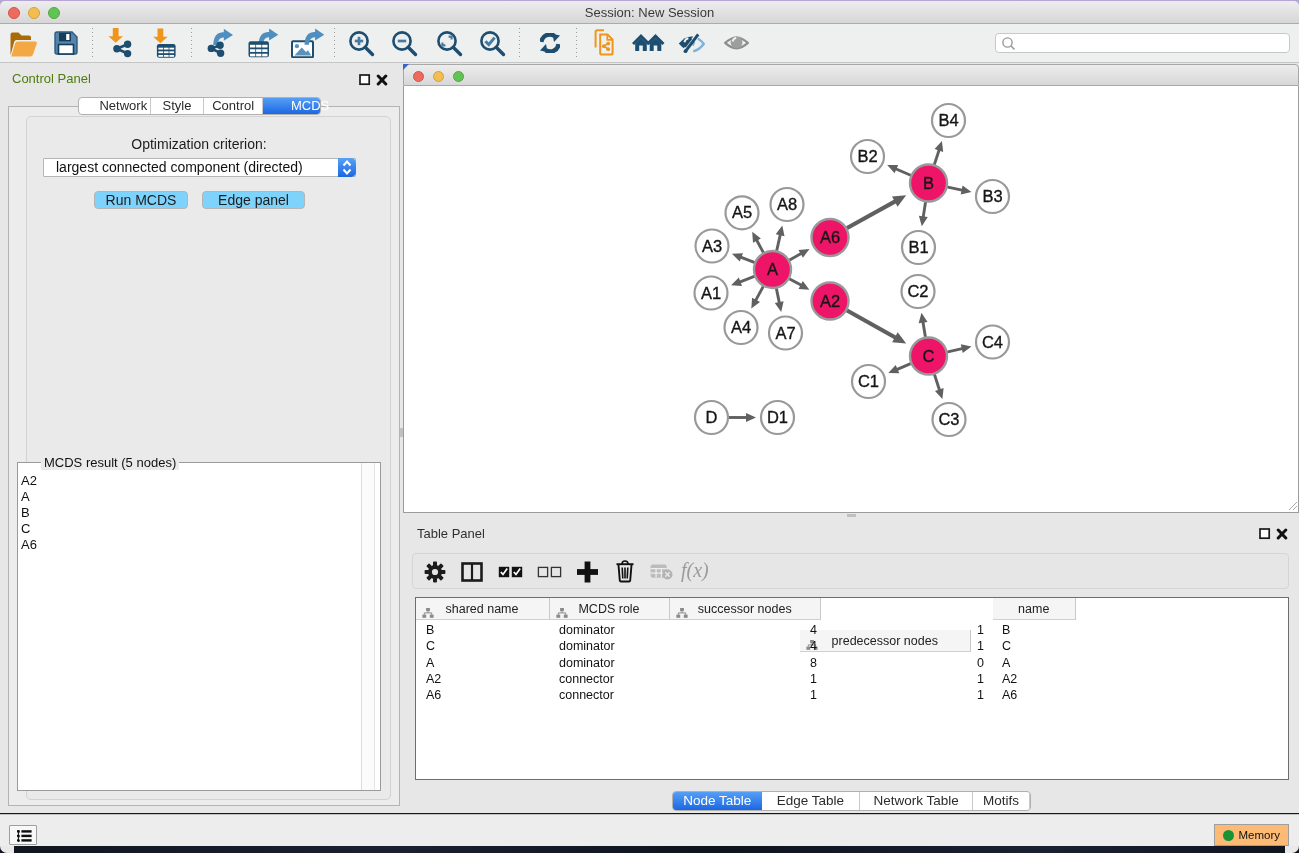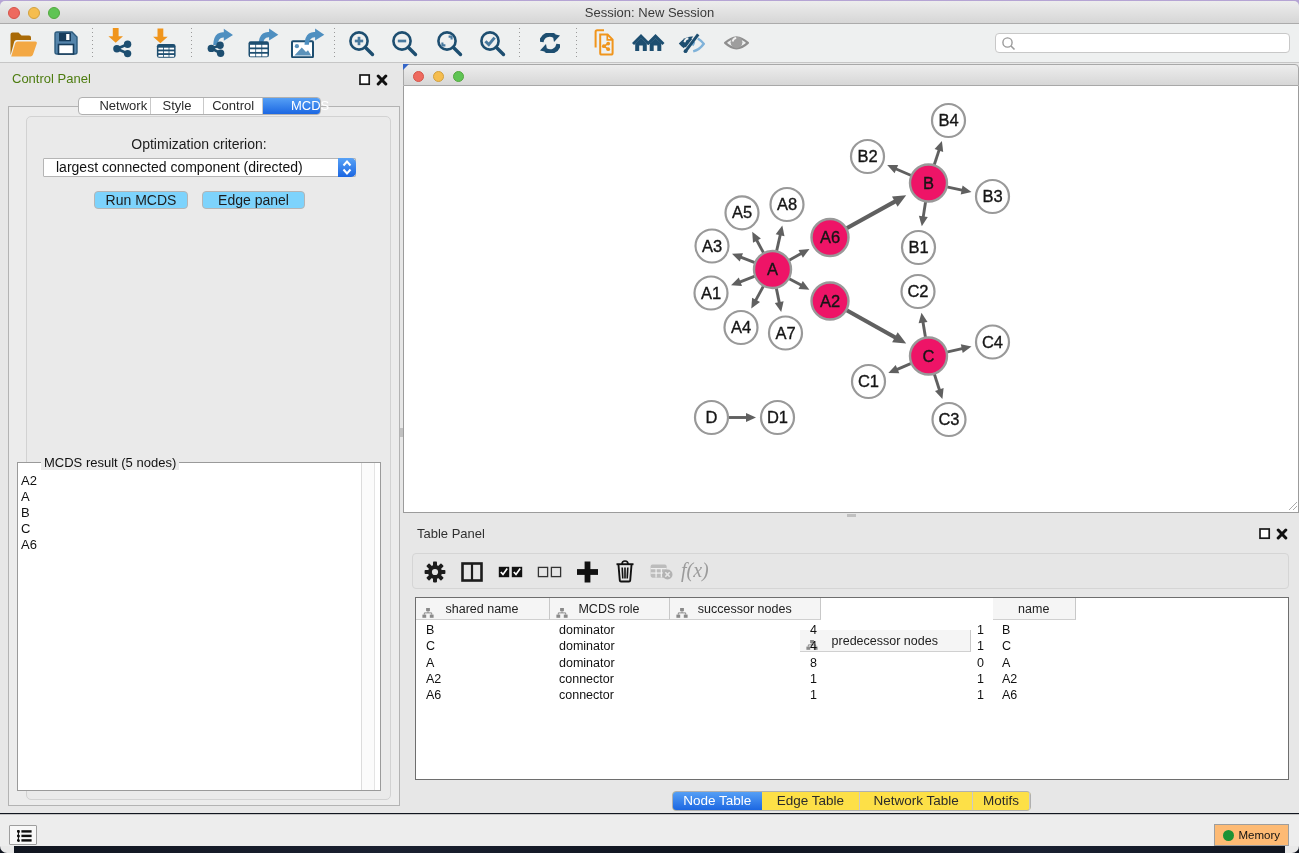--- a/index.html
+++ b/index.html
@@ -73,21 +73,21 @@
   #tp-title { left:417px; top:526px; font-size:13px; color:#303030; }
   #tp-toolbar { left:412px; top:552.5px; width:877px; height:36.5px; background:#e6e6e6;
     border:1px solid #d5d5d5; border-radius:4px; }
   #tp-table { left:414.5px; top:596.5px; width:874px; height:183.5px; background:#fff;
     border:1px solid #6e6e6e; }
   .th { position:absolute; top:0; height:22.5px; background:#f5f5f5;
     border-right:1px solid #c8c8c8; border-bottom:1px solid #d0d0d0;
     font-size:12.5px; color:#222; text-align:center; line-height:22px; }
   .trow { position:absolute; font-size:12.5px; color:#111; }
   
-  #btabs { left:672px; top:791px; width:359px; height:20px; background:#fde047;
+  #btabs { left:672px; top:791px; width:359px; height:20px; background:#ffffff;
     border:1px solid #b0b0b0; border-radius:4px; display:flex; }
   #btabs .seg { font-size:13.5px; color:#2b2b2b; text-align:center; line-height:18px;
     border-right:1px solid #c9c9c9; }
   #btabs .seg.sel { background:linear-gradient(#559ff5,#1c67e2); color:#fff;
     border-right:none; border-radius:3px 0 0 3px; }
   
   #statusbar { left:0; top:814px; width:1299px; height:32px; background:#ededed;
     border-top:1px solid #c4c4c4; }
   #list-btn { position:absolute; left:9px; top:10px; width:28px; height:20px;
     background:#f8f8f8; border:1px solid #9e9e9e; border-radius:1px; }

